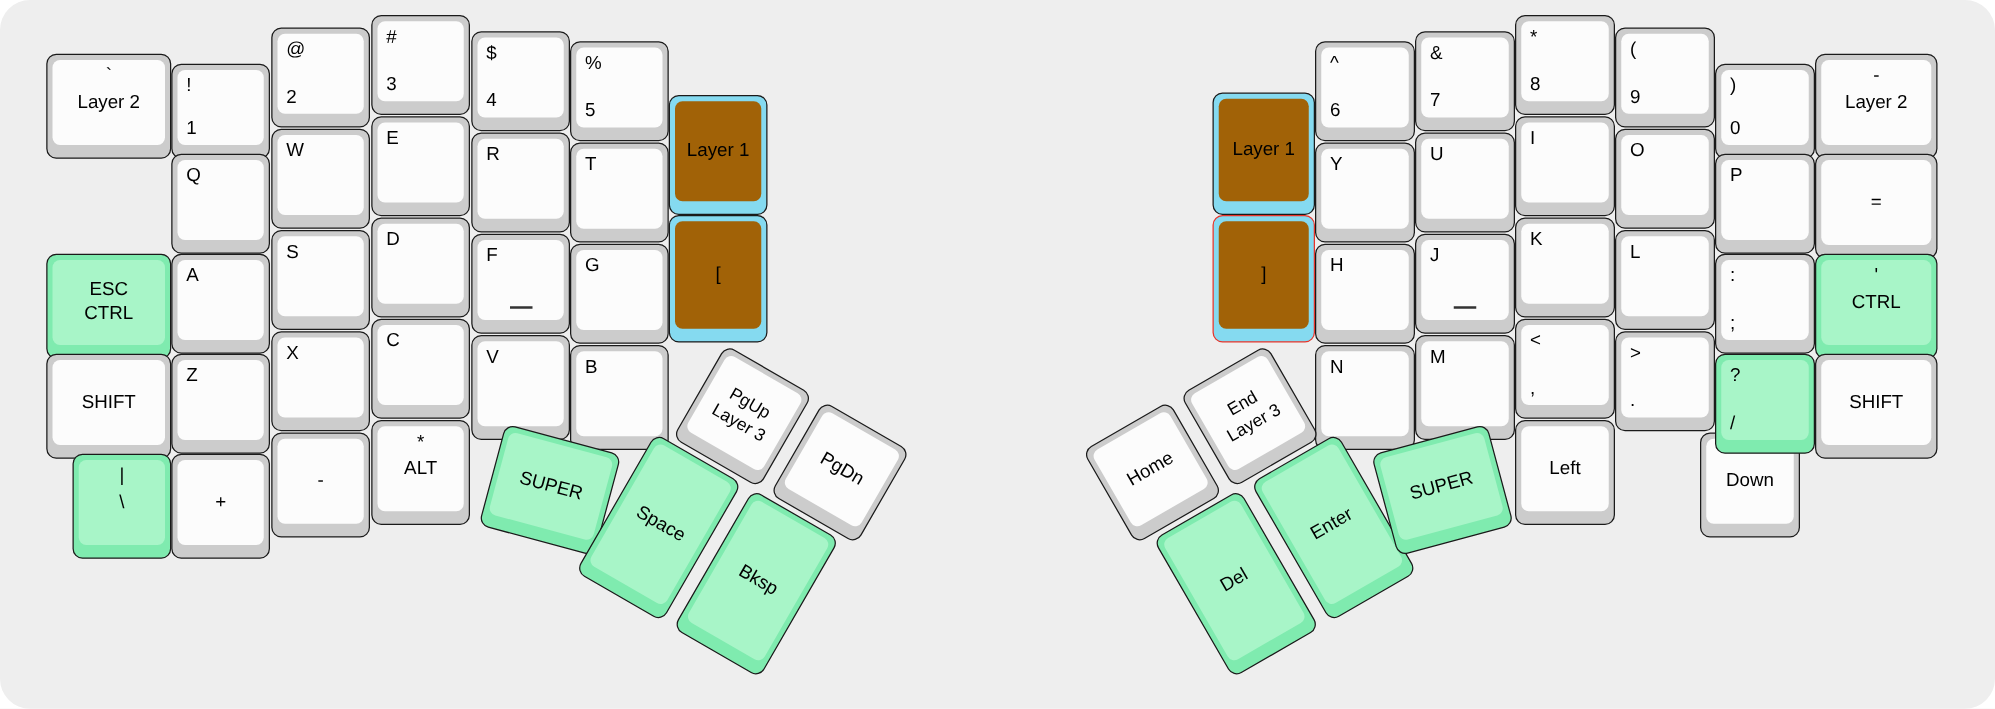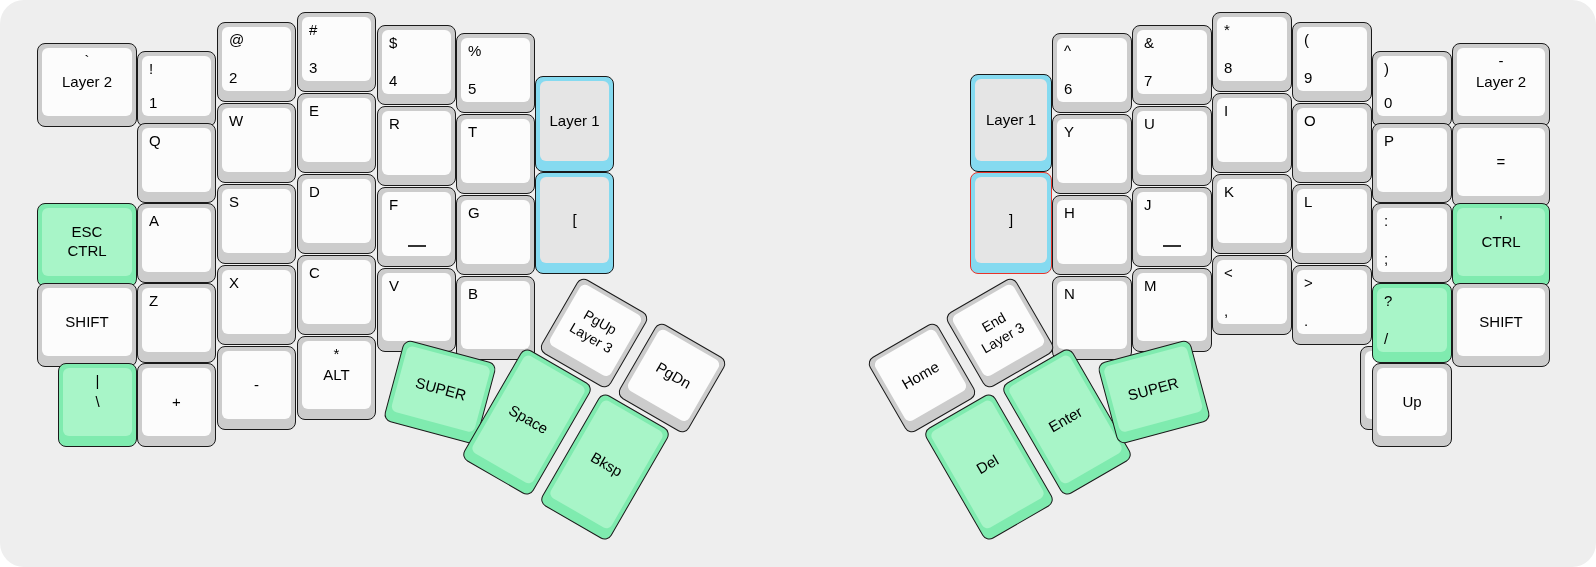--- a/index.html
+++ b/index.html
@@ -54,21 +54,21 @@
   
   .lg-stack{
     left:0;right:0;top:50%;transform:translateY(-50%);
     line-height:1.25;
   }
 
   
   .k-green{background:#7febaf;}
   .k-green .cap{background:#a8f5c8;}
   .k-cyan {background:#85daf0;}
-  .k-cyan  .cap{background:#e5e5e5;}
+  .k-cyan  .cap{background:#a16207;}
   .k-sel{border:1px solid #e8342a;}
 
   
   .homing{
     position:absolute;
     left:50%;bottom:9px;
     width:18px;height:2px;
     margin-left:-9px;
     background:#333;
   }
@@ -336,20 +336,25 @@
     <div class="cap">
         <span class="lg lg-tl">K</span>
       </div>
   </div>
   <div class="key" style="left:1212px;top:255px;width:80px;height:80px;">
     <div class="cap">
         <span class="lg lg-tl">&lt;</span>
         <span class="lg lg-bl">,</span>
       </div>
   </div>
+  <div class="key" style="left:1212px;top:336px;width:80px;height:84px;">
+    <div class="cap">
+        <span class="lg lg-c">Left</span>
+      </div>
+  </div>
 
   <div class="key" style="left:1292px;top:22px;width:80px;height:80px;">
     <div class="cap">
         <span class="lg lg-tl">(</span>
         <span class="lg lg-bl">9</span>
       </div>
   </div>
   <div class="key" style="left:1292px;top:103px;width:80px;height:80px;">
     <div class="cap">
         <span class="lg lg-tl">O</span>
@@ -388,25 +393,20 @@
         <span class="lg lg-tl">:</span>
         <span class="lg lg-bl">;</span>
       </div>
   </div>
   <div class="key k-green" style="left:1372px;top:283px;width:80px;height:80px;">
     <div class="cap">
         <span class="lg lg-tl">?</span>
         <span class="lg lg-bl">/</span>
       </div>
   </div>
-  <div class="key" style="left:1372px;top:363px;width:80px;height:84px;">
-    <div class="cap">
-        <span class="lg lg-c">Up</span>
-      </div>
-  </div>
 
   <div class="key" style="left:1452px;top:43px;width:98px;height:84px;">
     <div class="cap">
         <span class="lg lg-tc">-</span>
         <span class="lg lg-mid">Layer 2</span>
       </div>
   </div>
   <div class="key" style="left:1452px;top:123px;width:98px;height:84px;">
     <div class="cap">
         <span class="lg lg-c">=</span>

